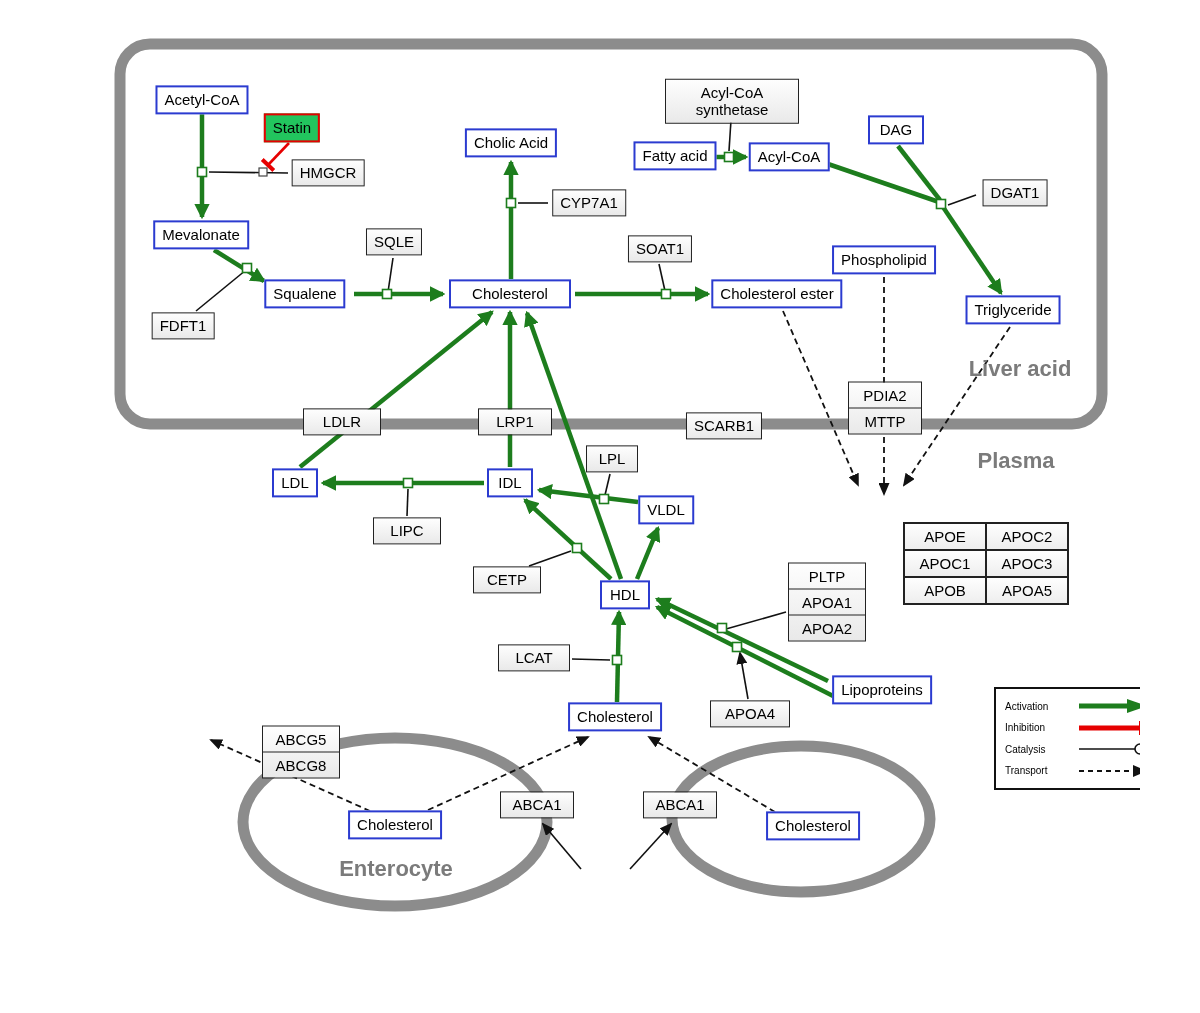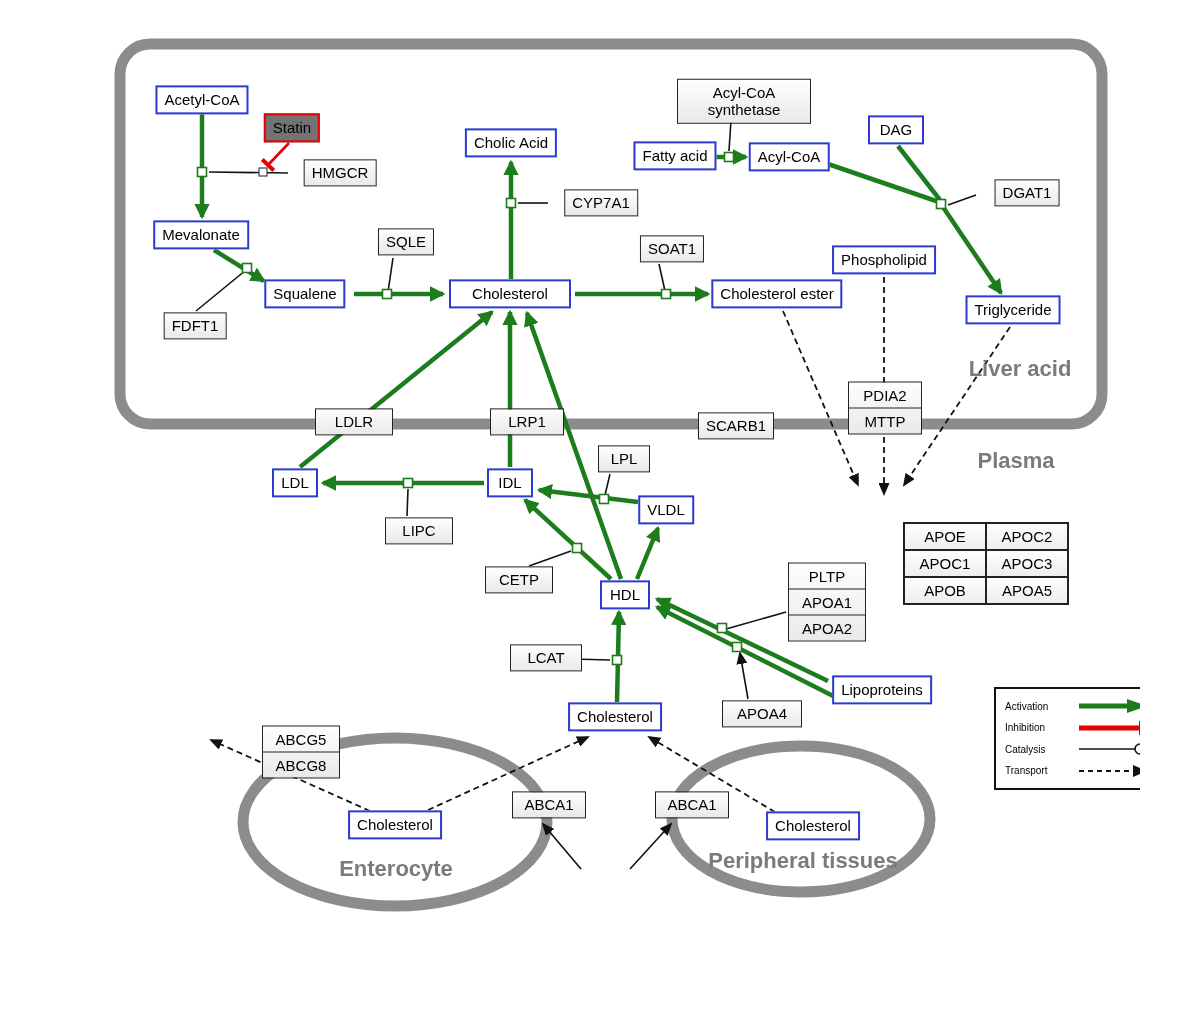--- a/index.html
+++ b/index.html
@@ -12,22 +12,22 @@
   body{ margin:0; background:#fff; font-family:"Liberation Sans",sans-serif; color:#000; }
   #canvas{ position:relative; width:1140px; height:1013px; background:#fff; overflow:hidden; }
   #edges{ position:absolute; left:0; top:0; }
 
   .node{
     position:absolute; transform:translate(-50%,-50%);
     background:#fff; font-size:15px; line-height:1.15;
     padding:4px 7px; text-align:center; white-space:nowrap;
   }
   .met{ border:2.4px solid var(--blue); background:#fff; }
-  .enz{ border:1.4px solid #222; background:linear-gradient(#fefefe,#e9e9e9);margin-left:12px; }
-  .statin{ border:2.4px solid var(--red); background:#737373;text-align:center; }
+  .enz{ border:1.4px solid #222; background:linear-gradient(#fefefe,#e9e9e9); }
+  .statin{ border:2.4px solid var(--red); background:#22c55e;text-align:center; }
   .wrap{ white-space:normal; width:134px; }
 
   .stack{
     position:absolute; transform:translate(-50%,-50%);
     border:1.4px solid #222; background:linear-gradient(#fefefe,#e9e9e9);
   }
   .stack .row{ padding:4px 8px; font-size:15px; text-align:center; }
   .stack .row + .row{ border-top:1.4px solid #222; }
 
   .apo-table{
@@ -202,21 +202,20 @@
     <div class="cell">APOC2</div>
     <div class="cell">APOC1</div>
     <div class="cell">APOC3</div>
     <div class="cell">APOB</div>
     <div class="cell">APOA5</div>
   </div>
 
   <div class="region-label" style="left:1020px;top:369px">Liver acid</div>
   <div class="region-label" style="left:1016px;top:461px">Plasma</div>
   <div class="region-label" style="left:396px;top:869px">Enterocyte</div>
-  <div class="region-label" style="left:803px;top:861px">Peripheral tissues</div>
 
   <div class="legend">
     <div class="legend-row">
       <span class="lab">Activation</span>
       <svg width="72" height="16">
         <line x1="2" y1="8" x2="52" y2="8" stroke="#1d7d1d" stroke-width="5"></line>
         <path d="M50,1 L70,8 L50,15 Z" fill="#1d7d1d"></path>
       </svg>
     </div>
     <div class="legend-row">

